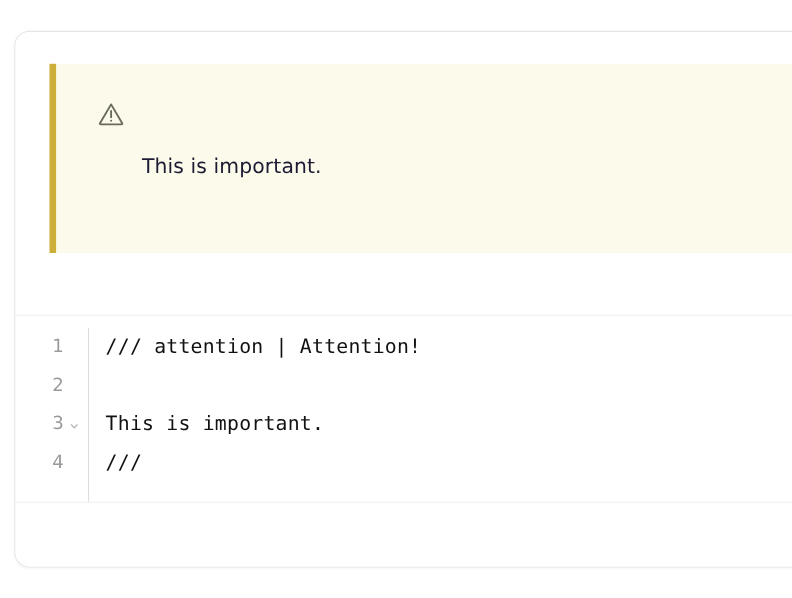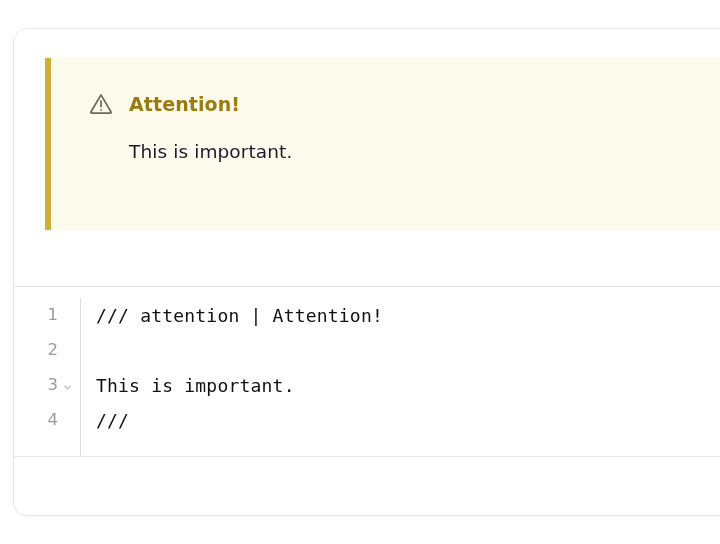--- a/index.html
+++ b/index.html
@@ -165,21 +165,20 @@
       <div class="admonition-accent"></div>
       <div class="admonition-body">
         <div class="admonition-title-row">
           <span>
             <svg class="warn-icon" viewBox="0 0 24 24" fill="none" stroke="#6b6b5a" stroke-width="1.6" stroke-linecap="round" stroke-linejoin="round">
               <path d="M12 3.6 L21.2 19.2 Q21.8 20.4 20.5 20.4 L3.5 20.4 Q2.2 20.4 2.8 19.2 Z"></path>
               <line x1="12" y1="9.2" x2="12" y2="14.4"></line>
               <circle cx="12" cy="17.4" r="0.85" fill="#6b6b5a" stroke="none"></circle>
             </svg>
           </span>
-          <span class="admonition-title">Attention!</span>
         </div>
         <div class="admonition-text">This is important.</div>
       </div>
     </div>
   </div>
 
   <div class="divider"></div>
 
   <div class="code-pane">
 

